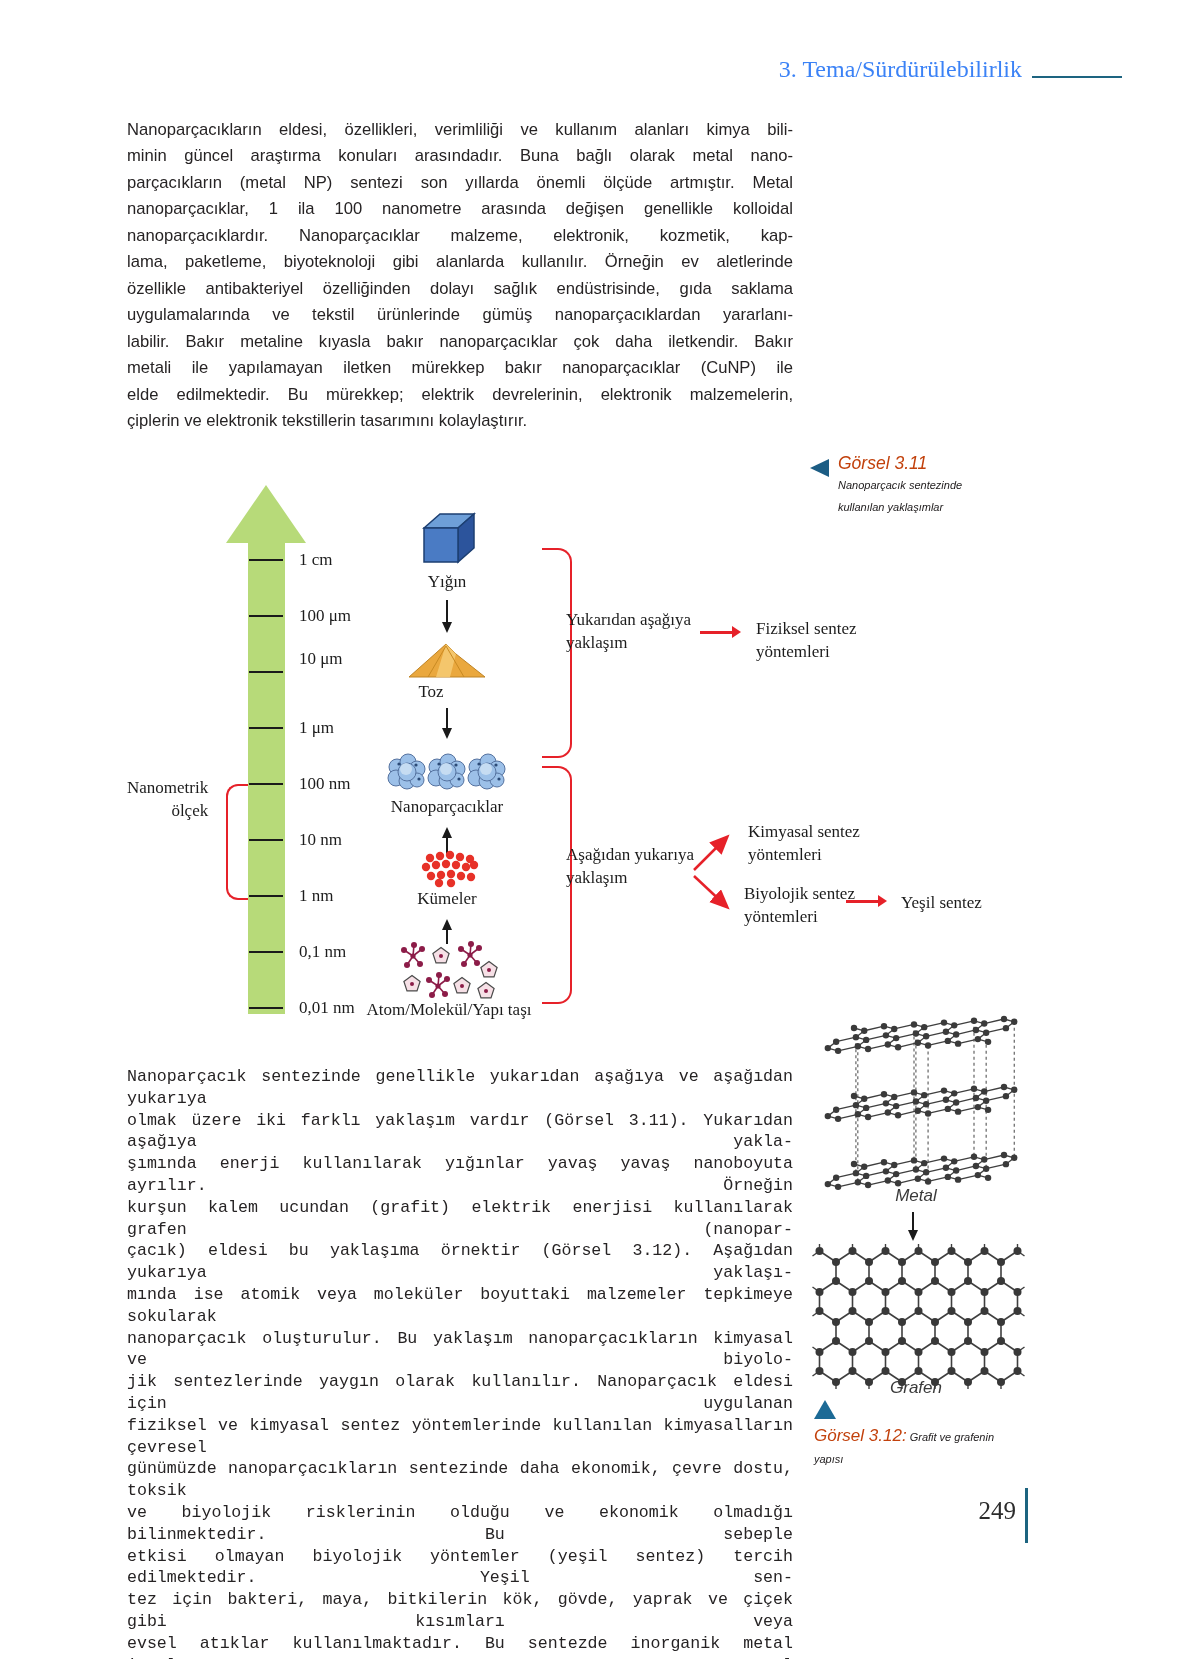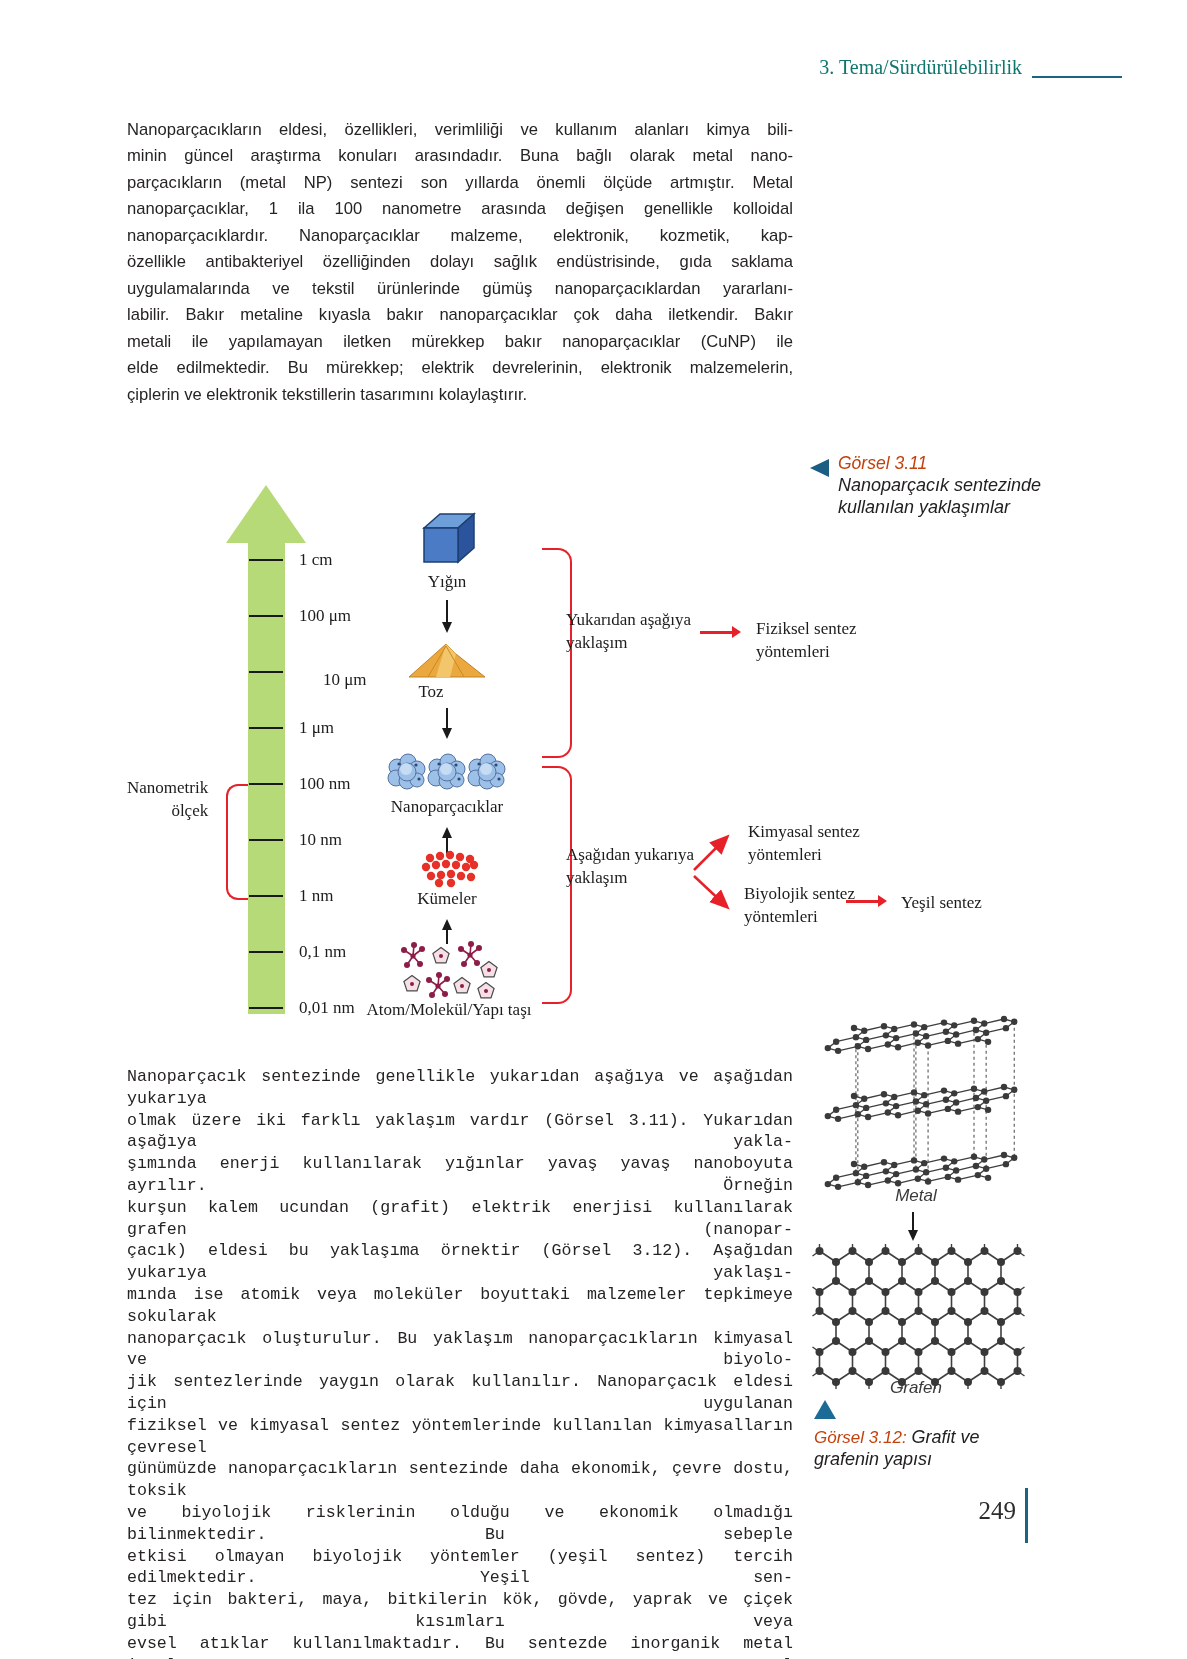--- a/index.html
+++ b/index.html
@@ -1,20 +1,20 @@
 <!DOCTYPE html>
 <html><head>
 <meta charset="utf-8">
 <style>
   html,body{margin:0;padding:0;background:#e8e8e8;}
   .page{position:relative;width:1187px;height:1659px;background:#ffffff;margin:0 auto;
         font-family:"Liberation Sans",sans-serif;color:#262324;overflow:hidden;}
   
   .hdr{position:absolute;left:640px;top:56px;width:382px;text-align:right;
-       font-family:"Liberation Serif",serif;font-size:20px;color:#0f766e;}
+       font-family:"Liberation Serif",serif;font-size:24px;color:#3b82f6;}
   .hdr-rule{position:absolute;left:1032px;top:76px;width:90px;height:2px;background:#1d6480;}
   
   .para{position:absolute;left:127px;width:666px;}
   .p1{top:117px;}
   .p1 .pline{line-height:26.45px;}
   .p2{top:1066px;}
   .p2 .pline{line-height:21.8px;font-family:Liberation Mono, monospace;}
   .pline{font-size:16.6px;text-align:justify;text-align-last:justify;white-space:normal;}
   .pline.last{text-align-last:left;}
   
@@ -41,21 +41,21 @@
   .varrow.up::before{content:"";position:absolute;top:-10px;left:-4.5px;
       border:5.5px solid transparent;border-bottom:11px solid #1a1a1a;}
   .harrow{position:absolute;height:2.5px;background:#e62129;}
   .harrow::after{content:"";position:absolute;right:-9px;top:-4.8px;
       border:6px solid transparent;border-left:9px solid #e62129;}
   .tri-left{position:absolute;width:0;height:0;border-top:9px solid transparent;
       border-bottom:9px solid transparent;border-right:19px solid #1c5d84;}
   .tri-up{position:absolute;width:0;height:0;border-left:11px solid transparent;
       border-right:11px solid transparent;border-bottom:19px solid #1c6a96;}
   .cap-title{font-size:17.5px;font-weight:normal;font-style:italic;color:#c2410c;}
-  .cap-text{font-size:18px;font-style:italic;color:#232021;line-height:22px;}
+  .cap-text{font-size:11px;font-style:italic;color:#232021;line-height:22px;}
   .struct-label{position:absolute;font-size:17px;font-style:italic;color:#3a3a3a;
       text-align:center;width:160px;}
   .pagenum{position:absolute;left:950px;top:1497px;width:66px;text-align:right;
       font-family:"Liberation Serif",serif;font-size:25px;color:#2c2c2c;}
   .pagenum-rule{position:absolute;left:1025px;top:1488px;width:3px;height:55px;background:#1d6480;}
   svg{position:absolute;overflow:visible;}
 </style>
 </head>
 <body>
 
@@ -65,39 +65,40 @@
     <span>3. Tema/Sürdürülebilirlik</span>
   </div>
   <div class="hdr-rule"></div>
 
   <div class="para p1">
       <div class="pline">Nanoparçacıkların eldesi, özellikleri, verimliliği ve kullanım alanları kimya bili-</div>
       <div class="pline">minin güncel araştırma konuları arasındadır. Buna bağlı olarak metal nano-</div>
       <div class="pline">parçacıkların (metal NP) sentezi son yıllarda önemli ölçüde artmıştır. Metal</div>
       <div class="pline">nanoparçacıklar, 1 ila 100 nanometre arasında değişen genellikle kolloidal</div>
       <div class="pline">nanoparçacıklardır. Nanoparçacıklar malzeme, elektronik, kozmetik, kap-</div>
+      <div class="pline">lama, paketleme, biyoteknoloji gibi alanlarda kullanılır. Örneğin ev aletlerinde</div>
       <div class="pline">özellikle antibakteriyel özelliğinden dolayı sağlık endüstrisinde, gıda saklama</div>
       <div class="pline">uygulamalarında ve tekstil ürünlerinde gümüş nanoparçacıklardan yararlanı-</div>
       <div class="pline">labilir. Bakır metaline kıyasla bakır nanoparçacıklar çok daha iletkendir. Bakır</div>
       <div class="pline">metali ile yapılamayan iletken mürekkep bakır nanoparçacıklar (CuNP) ile</div>
       <div class="pline">elde edilmektedir. Bu mürekkep; elektrik devrelerinin, elektronik malzemelerin,</div>
       <div class="pline last">çiplerin ve elektronik tekstillerin tasarımını kolaylaştırır.</div>
     </div>
 
   <div class="fig">
 
     <div class="g-shaft"></div>
     <div class="g-head"></div>
     <div id="ticks">
         <div class="tickline" style="top: 559px;"></div>
         <div class="ticklabel" style="top: 549px;">1 cm</div>
         <div class="tickline" style="top: 615px;"></div>
         <div class="ticklabel" style="top: 605px;">100 μm</div>
         <div class="tickline" style="top: 671px;"></div>
-        <div class="ticklabel" style="top: 669px; margin-left: 24px;">10 μm</div>
+        <div class="ticklabel" style="top: 648px;">10 μm</div>
         <div class="tickline" style="top: 727px;"></div>
         <div class="ticklabel" style="top: 717px;">1 μm</div>
         <div class="tickline" style="top: 783px;"></div>
         <div class="ticklabel" style="top: 773px;">100 nm</div>
         <div class="tickline" style="top: 839px;"></div>
         <div class="ticklabel" style="top: 829px;">10 nm</div>
         <div class="tickline" style="top: 895px;"></div>
         <div class="ticklabel" style="top: 885px;">1 nm</div>
         <div class="tickline" style="top: 951px;"></div>
         <div class="ticklabel" style="top: 941px;">0,1 nm</div>

